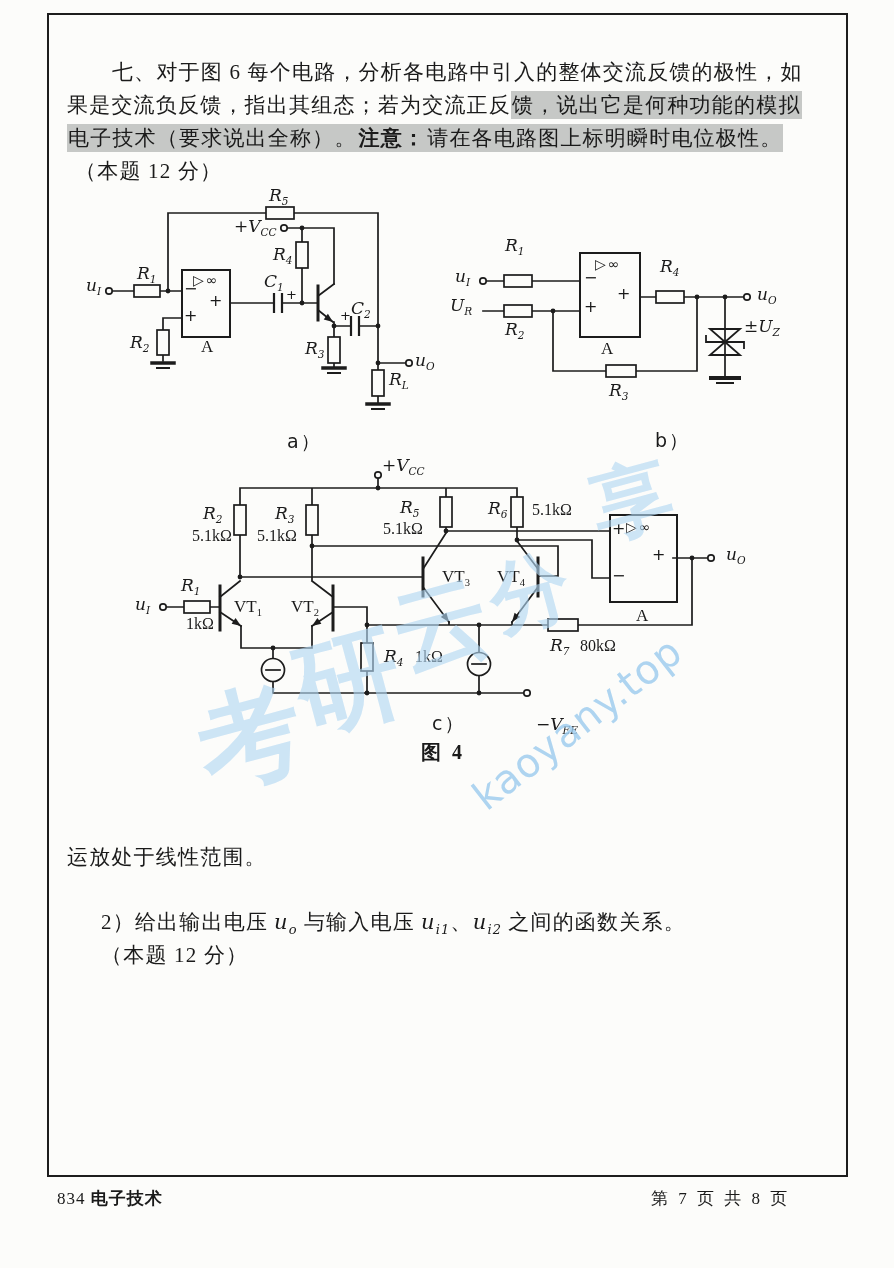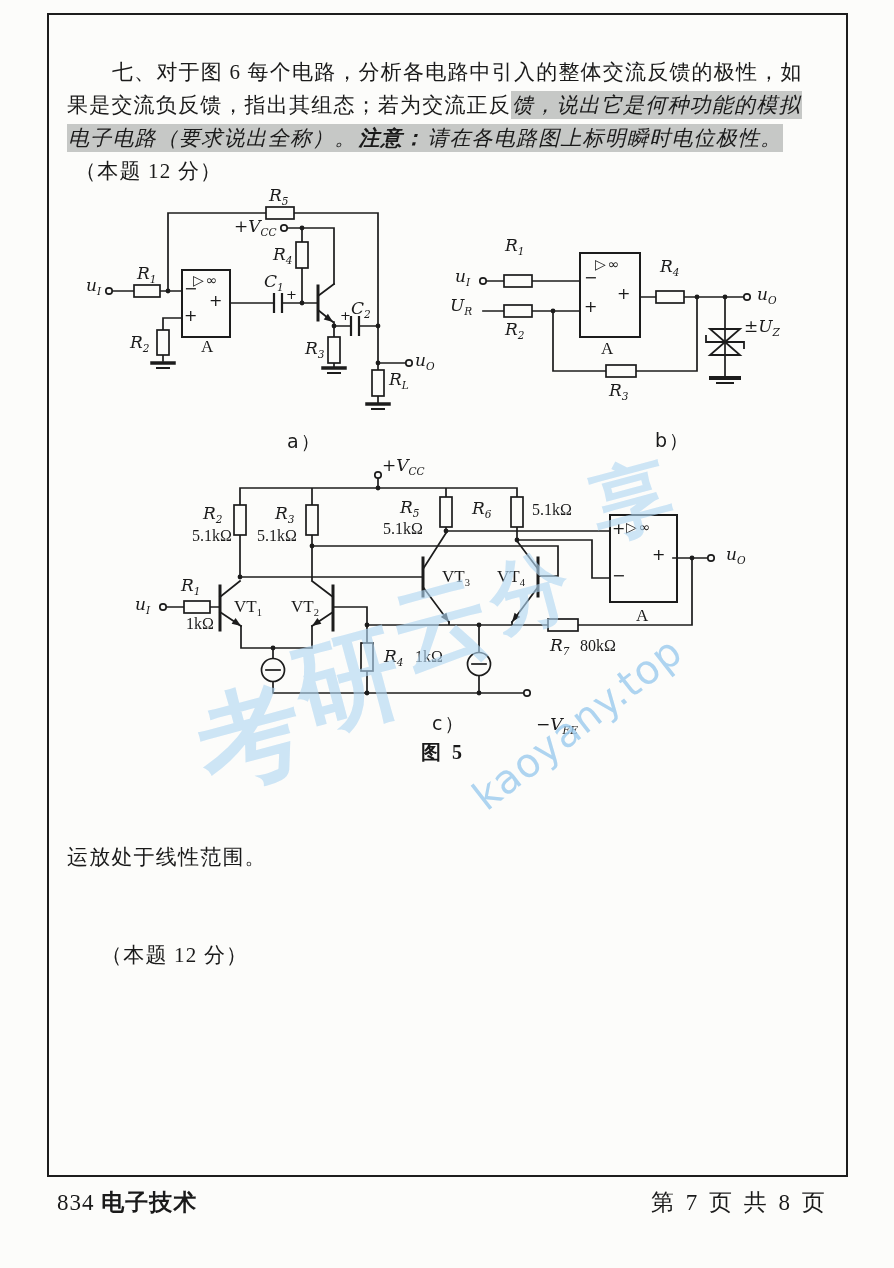--- a/index.html
+++ b/index.html
@@ -2,21 +2,21 @@
 <html><head>
 <meta charset="utf-8">
 <style>
   html,body{margin:0;padding:0;background:#e8e8e8;}
   .page{position:relative;width:894px;height:1268px;background:#fcfcfa;overflow:hidden;
         font-family:"Liberation Serif",serif;color:#1a1a1a;}
   .border{position:absolute;left:47px;top:13px;width:801px;height:1164px;
           border:2.5px solid #1d1d1d;box-sizing:border-box;}
   
   .tl{position:absolute;font-size:21px;letter-spacing:1.2px;white-space:nowrap;line-height:28px;}
-  .hl{background:#c6c8c6;padding:2px 1px;font-style:italic;}
+  .hl{background:#c6c8c6;padding:2px 1px;}
   .bold{font-weight:bold;}
   .m{font-style:italic;font-family:"DejaVu Serif",serif;}
   sub{font-size:0.62em;}
   .sp-l{padding-left:6px;} .sp-r{padding-right:6px;}
   
   .lbl{position:absolute;font-size:17px;white-space:nowrap;font-family:"DejaVu Serif",serif;
        font-style:italic;line-height:1.1;}
   .up{font-style:normal;font-family:"Liberation Serif",serif;}
   .val{font-style:normal;font-family:"Liberation Serif",serif;font-size:16px;}
   .opsym{font-style:normal;font-family:"DejaVu Sans",sans-serif;font-size:14px;letter-spacing:2px;}
@@ -28,36 +28,36 @@
   svg.cir{position:absolute;left:0;top:0;z-index:2;}
   .labels{position:absolute;left:0;top:0;width:894px;height:1268px;z-index:3;}
   
   .wm{position:absolute;left:0;top:0;width:894px;height:1268px;z-index:6;pointer-events:none;}
   .wmc{position:absolute;font-family:"DejaVu Sans",sans-serif;font-weight:bold;
        color:#b1d7f3;opacity:.62;transform:rotate(-15deg);}
   .wmu{position:absolute;left:478px;top:778px;font-family:"DejaVu Sans",sans-serif;
        font-size:40px;letter-spacing:1px;color:#9bcbee;opacity:.8;
        transform:rotate(-38deg);transform-origin:left center;}
   
-  .footer{position:absolute;font-size:23px;letter-spacing:1px;white-space:nowrap;}
+  .footer{position:absolute;font-size:17px;letter-spacing:1px;white-space:nowrap;}
 </style>
 </head>
 <body>
 
 <div class="page">
   <div class="border"></div>
 
   <div class="tl" style="left:112px;top:58px">
     <span>七、对于图 6 每个电路，分析各电路中引入的整体交流反馈的极性，如</span>
   </div>
   <div class="tl" style="left:67px;top:91px">
     <span>果是交流负反馈，指出其组态；若为交流正反</span><span class="hl">馈，说出它是何种功能的模拟</span>
   </div>
   <div class="tl" style="left:67px;top:124px">
-    <span class="hl">电子电路（要求说出全称）。</span><span class="hl bold">注意：</span><span class="hl">请在各电路图上标明瞬时电位极性。</span>
+    <span class="hl">电子技术（要求说出全称）。</span><span class="hl bold">注意：</span><span class="hl">请在各电路图上标明瞬时电位极性。</span>
   </div>
   <div class="tl" style="left:75px;top:157px">
     <span>（本题 12 分）</span>
   </div>
 
   <svg class="cir" width="894" height="1268" viewBox="0 0 894 1268">
     <g stroke="#1c1c1c" stroke-width="1.7" fill="none" stroke-linecap="square">
 
       <g>
         <path d="M168,213 H266 M294,213 H378 M168,213 V291
@@ -239,46 +239,49 @@
     <span class="lbl sign" style="left:617px;top:285px">+</span>
     <span class="figlab" style="left:655px;top:428px">b）</span>
 
     <span class="lbl" style="left:382px;top:456px"><span>+V</span><sub>CC</sub></span>
     <span class="lbl" style="left:203px;top:504px"><span>R</span><sub>2</sub></span>
     <span class="lbl val" style="left:192px;top:527px">5.1kΩ</span>
     <span class="lbl" style="left:275px;top:504px"><span>R</span><sub>3</sub></span>
     <span class="lbl val" style="left:257px;top:527px">5.1kΩ</span>
     <span class="lbl" style="left:400px;top:498px"><span>R</span><sub>5</sub></span>
     <span class="lbl val" style="left:383px;top:520px">5.1kΩ</span>
-    <span class="lbl" style="left:472px;top:499px"><span>R</span><sub>6</sub></span>
+    <span class="lbl" style="left:488px;top:499px"><span>R</span><sub>6</sub></span>
     <span class="lbl val" style="left:532px;top:501px">5.1kΩ</span>
     <span class="lbl" style="left:181px;top:576px"><span>R</span><sub>1</sub></span>
     <span class="lbl val" style="left:186px;top:615px">1kΩ</span>
     <span class="lbl" style="left:135px;top:595px"><span>u</span><sub>I</sub></span>
     <span class="lbl up" style="left:234px;top:598px"><span>VT</span><sub>1</sub></span>
     <span class="lbl up" style="left:291px;top:598px"><span>VT</span><sub>2</sub></span>
     <span class="lbl up" style="left:442px;top:568px"><span>VT</span><sub>3</sub></span>
     <span class="lbl up" style="left:497px;top:568px"><span>VT</span><sub>4</sub></span>
     <span class="lbl" style="left:384px;top:647px"><span>R</span><sub>4</sub></span>
     <span class="lbl val" style="left:415px;top:648px">1kΩ</span>
     <span class="lbl" style="left:550px;top:636px"><span>R</span><sub>7</sub></span>
     <span class="lbl val" style="left:580px;top:637px">80kΩ</span>
     <span class="lbl" style="left:536px;top:715px"><span>−V</span><sub>EE</sub></span>
     <span class="lbl" style="left:726px;top:545px"><span>u</span><sub>O</sub></span>
     <span class="lbl up" style="left:636px;top:607px">A</span>
     <span class="lbl opsym" style="left:626px;top:520px">▷∞</span>
     <span class="lbl sign" style="left:612px;top:520px">+</span>
     <span class="lbl sign" style="left:612px;top:567px">−</span>
     <span class="lbl sign" style="left:652px;top:546px">+</span>
     <span class="figlab" style="left:432px;top:711px">c）</span>
-    <span class="figcap" style="left:421px;top:739px">图 5</span>
+    <span class="figcap" style="left:421px;top:739px">图 4</span>
   </div>
 
   <div class="tl" style="left:67px;top:843px">
     <span>运放处于线性范围。</span>
+  </div>
+  <div class="tl" style="left:101px;top:908px">
+    <span class="sp-r">2）给出输出电压</span><span class="m"><span>u</span><sub>o</sub></span><span class="sp-l sp-r">与输入电压</span><span class="m"><span>u</span><sub>i1</sub></span><span>、</span><span class="m"><span>u</span><sub>i2</sub></span><span class="sp-l">之间的函数关系。</span>
   </div>
   <div class="tl" style="left:101px;top:941px">
     <span>（本题 12 分）</span>
   </div>
 
   <div class="wm">
     <span class="wmc" style="left:198px;top:668px;font-size:105px">考</span>
     <span class="wmc" style="left:296px;top:612px;font-size:105px">研</span>
     <span class="wmc" style="left:394px;top:562px;font-size:95px">云</span>
     <span class="wmc" style="left:490px;top:540px;font-size:80px">分</span>

